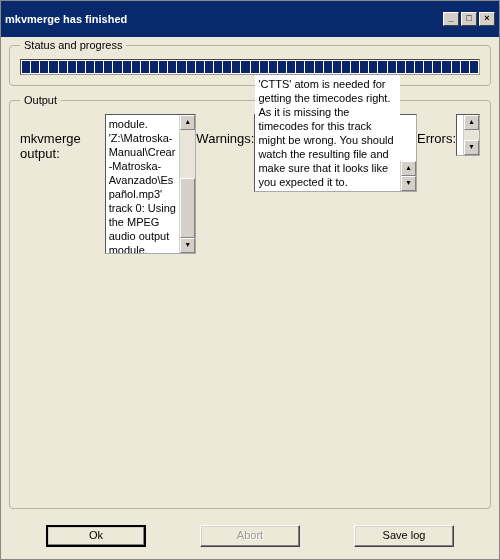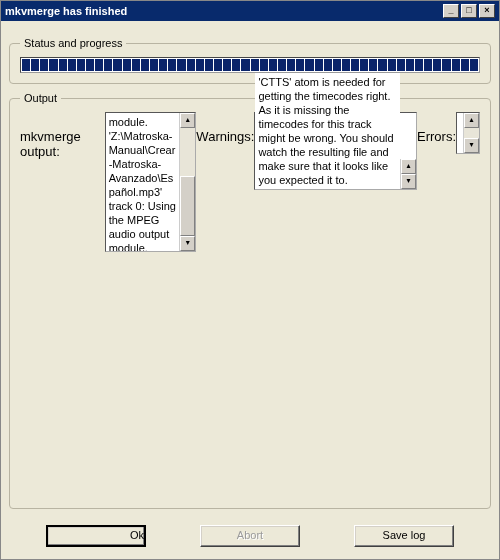--- a/index.html
+++ b/index.html
@@ -23,40 +23,40 @@
   .titlebar {
     background: linear-gradient(#08246b, #a6caf0);
     background: #082a6c;
     color: #fff;
     font-weight: bold;
     font-size: 11px;
     padding: 3px 4px;
     display: flex;
     align-items: center;
     justify-content: space-between;
-    height: 20px;
+    height: 36px;
     gap: 40px;
   }
   .titlebar-buttons { display: flex; gap: 2px; }
   .titlebar-btn {
     width: 16px; height: 14px;
     background: #d4d0c8;
     border: 1px solid #fff;
     border-right-color: #404040;
     border-bottom-color: #404040;
     font-size: 9px;
     line-height: 10px;
     text-align: center;
     color: #000;
     font-family: Arial;
     cursor: default;
   }
   .content {
     flex: 1;
-    padding: 16px 8px 8px;
+    padding: 2px 8px 8px;
     display: flex;
     flex-direction: column;
     position: relative;
   }
   fieldset {
     border: 1px solid #b8b4a2;
     margin: 0 0 8px 0;
     padding: 8px 10px 10px;
     border-radius: 4px;
   }
@@ -156,21 +156,20 @@
     border-left-color: #fff;
     box-shadow: inset -1px -1px 0 #808080, inset 1px 1px 0 #d4d0c8;
     font-size: 11px;
     text-align: center;
     line-height: 18px;
     cursor: default;
   }
   .btn.default {
     border: 2px solid #000;
     line-height: 16px;
-    text-align: right;
   }
   .btn.disabled {
     color: #9a9a9a;
     text-shadow: 1px 1px 0 #fff;
   }
 </style>
 </head>
 <body>
 
 <div class="window">

